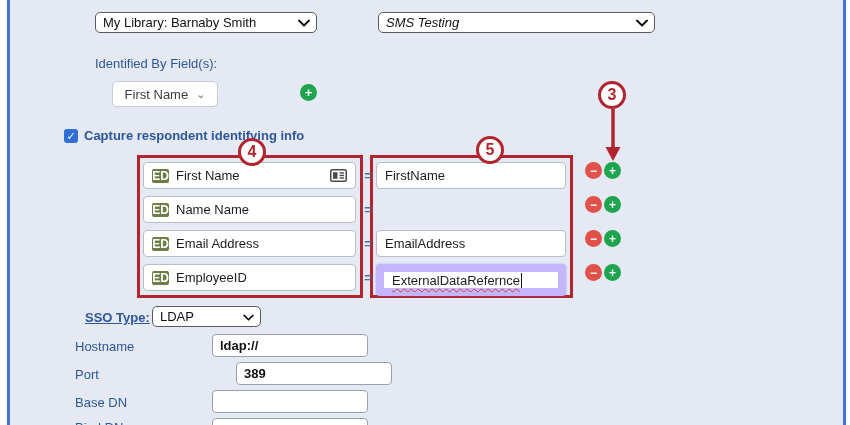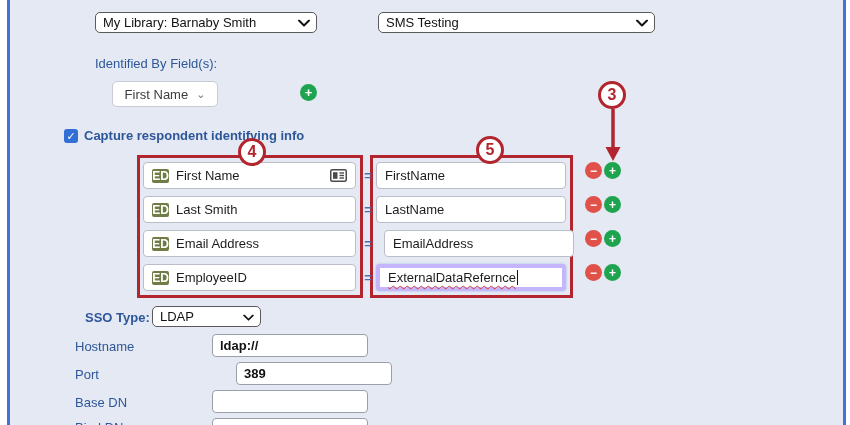--- a/index.html
+++ b/index.html
@@ -40,40 +40,40 @@
   .rect-left { left:137px; top:155px; width:226px; height:143px; }
   .rect-right { left:370px; top:155px; width:203px; height:143px; }
 
   
   .map-input-left { position:absolute; left:143px; width:213px; height:27px; background:#fff;
                     border:1px solid #b9bec8; border-radius:4px; display:flex; align-items:center;
                     padding:0 8px; gap:7px; font-size:13px; color:#1c1c1c; }
   .map-input-right { position:absolute; left:376px; width:190px; height:27px; background:#fff;
                      border:1px solid #b9bec8; border-radius:4px; display:flex; align-items:center;
                      padding:8px 8px; font-size:13px; color:#1c1c1c; }
-  .map-input-right.focused { border:4px solid #c4b5fd; box-shadow:0 0 2px rgba(79,148,217,.6); }
+  .map-input-right.focused { border:8px solid #c4b5fd; box-shadow:0 0 2px rgba(79,148,217,.6); }
   .ed-badge { width:17px; height:14px; background:#6f7c45; border-radius:2px; color:#fff;
               font-size:12px; font-weight:bold; display:flex; align-items:center; justify-content:center;
               flex:0 0 auto; }
   .eq { position:absolute; left:362px; width:12px; text-align:center; color:#4d6fa9; font-weight:bold;
         font-size:13px; }
   .row-minus { position:absolute; left:585px; width:17px; height:17px; font-size:12px; }
   .row-plus  { position:absolute; left:604px; width:17px; height:17px; font-size:12px; }
   .card-icon { margin-left:auto; flex:0 0 auto; display:flex; }
   .caret { display:inline-block; width:1px; height:15px; background:#111; margin-left:1px; }
   .squiggle { text-decoration:underline wavy #d23f31; text-decoration-thickness:1px; text-underline-offset:3px; }
 
   
   .ann-circle { position:absolute; width:28px; height:28px; background:#fff; border:3px solid #b2252e;
                 border-radius:50%; color:#b2252e; font-size:16px; font-weight:bold; display:flex;
                 align-items:center; justify-content:center; z-index:5; }
   .arrow3 { position:absolute; left:603px; top:109px; z-index:4; }
 
   
-  .sso-label { position:absolute; left:85px; top:310px; font-weight:bold; }
+  .sso-label { position:absolute; left:85px; top:310px; font-weight:bold;text-decoration:underline; }
   .sso-select { left:152px; top:306px; width:109px; height:21px; }
   .form-label { position:absolute; width:130px; text-align:left; color:#2e5799; font-size:13px; }
   .form-input { position:absolute; left:212px; width:156px; height:23px; background:#fff;
                 border:1px solid #9aa0ab; border-radius:4px; font-size:13px; font-weight:bold;
                 color:#111; padding:0 7px; font-family:"Liberation Sans",sans-serif; }
 </style>
 </head>
 <body>
 
 <div class="stage">
@@ -82,21 +82,21 @@
   <div class="vline right"></div>
 
   <div class="nselect" style="left:95px; top:12px; width:222px;">
     <span>My Library: Barnaby Smith</span>
     <span class="chev">
       <svg width="12" height="8" viewBox="0 0 12 8">
           <polyline points="1,1 6,6 11,1" fill="none" stroke="#111" stroke-width="2" stroke-linecap="round" stroke-linejoin="round"></polyline>
         </svg>
     </span>
   </div>
-  <div class="nselect" style="left:378px; top:12px; width:277px;">
+  <div class="nselect" style="left:378px; top:12px; width:277px;font-style:italic;">
     <span>SMS Testing</span>
     <span class="chev">
       <svg width="12" height="8" viewBox="0 0 12 8">
           <polyline points="1,1 6,6 11,1" fill="none" stroke="#111" stroke-width="2" stroke-linecap="round" stroke-linejoin="round"></polyline>
         </svg>
     </span>
   </div>
 
   <div class="blue-label" style="position:absolute; left:95px; top:56px;">Identified By Field(s):</div>
   <div class="pill-select">
@@ -134,39 +134,36 @@
   </div>
   <div class="minus-circle row-minus" style="top:162px;">
     <span>−</span>
   </div>
   <div class="plus-circle row-plus" style="top:162px;">
     <span>+</span>
   </div>
 
   <div class="map-input-left" style="top:196px;">
     <span class="ed-badge">ED</span>
-    <span>Last Smith</span>
+    <span>Name Name</span>
   </div>
   <div class="eq" style="top:202px;">=</div>
-  <div class="map-input-right" style="top:196px;">
-    <span>LastName</span>
-  </div>
   <div class="minus-circle row-minus" style="top:196px;">
     <span>−</span>
   </div>
   <div class="plus-circle row-plus" style="top:196px;">
     <span>+</span>
   </div>
 
   <div class="map-input-left" style="top:230px;">
     <span class="ed-badge">ED</span>
     <span>Email Address</span>
   </div>
   <div class="eq" style="top:236px;">=</div>
-  <div class="map-input-right" style="top:230px;margin-left:8px;">
+  <div class="map-input-right" style="top:230px;">
     <span>EmailAddress</span>
   </div>
   <div class="minus-circle row-minus" style="top:230px;">
     <span>−</span>
   </div>
   <div class="plus-circle row-plus" style="top:230px;">
     <span>+</span>
   </div>
 
   <div class="map-input-left" style="top:264px;">

